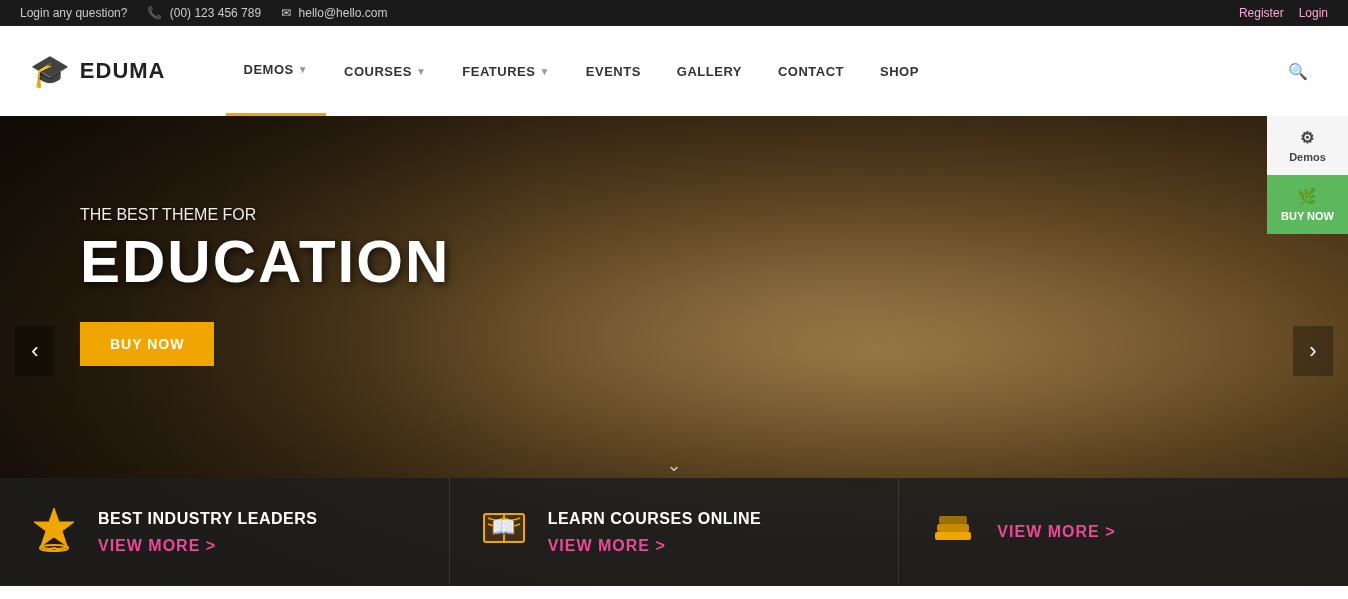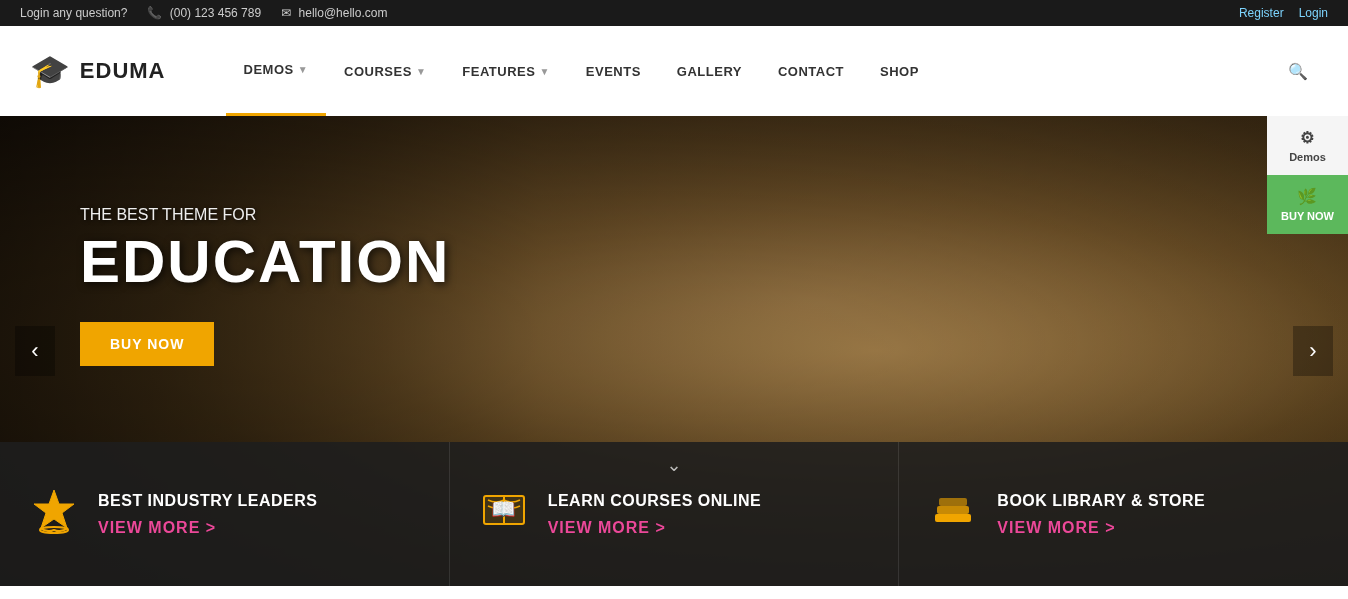--- a/index.html
+++ b/index.html
@@ -10,21 +10,21 @@
       background: #1a1a1a;
       color: #ccc;
       font-size: 12px;
       padding: 6px 20px;
       display: flex;
       justify-content: space-between;
       align-items: center;
     }
     .top-bar-left { display: flex; align-items: center; gap: 20px; }
     .top-bar-right { display: flex; gap: 15px; }
-    .top-bar a { color: #7dd3fc; text-decoration: none; }
+    .top-bar a { color: #f9a8d4; text-decoration: none; }
     .phone-icon, .email-icon { margin-right: 4px; }
 
     
     .header {
       background: rgba(255,255,255,0.97);
       display: flex;
       align-items: center;
       padding: 0 30px;
       height: 90px;
       position: relative;
@@ -181,21 +181,21 @@
     }
 
     
     .features-bar {
       display: flex;
       position: absolute;
       bottom: 0;
       left: 0;
       right: 0;
       z-index: 4;
-      height: 144px;
+      height: 108px;
     }
     .feature-panel {
       flex: 1;
       background: rgba(30,30,30,0.88);
       display: flex;
       align-items: center;
       padding: 20px 30px;
       gap: 20px;
       border-right: 1px solid rgba(255,255,255,0.1);
     }
@@ -375,21 +375,20 @@
     <div class="feature-panel">
       <div class="feature-icon">
         
         <svg width="48" height="48" viewBox="0 0 48 48" fill="#f0a500">
           <rect x="6" y="28" width="36" height="8" rx="2" fill="#f0a500"></rect>
           <rect x="8" y="20" width="32" height="8" rx="2" fill="#f0a500" opacity="0.8"></rect>
           <rect x="10" y="12" width="28" height="8" rx="2" fill="#f0a500" opacity="0.6"></rect>
         </svg>
       </div>
       <div class="feature-content">
-        <div class="feature-title">BOOK LIBRARY &amp; STORE</div>
         <a class="feature-link" href="#">VIEW MORE</a>
       </div>
     </div>
   </div>
 
   <div class="side-panel-demos">
     <button class="demos-btn">
       <span class="gear-icon">⚙</span>
       <span>Demos</span>
     </button>

